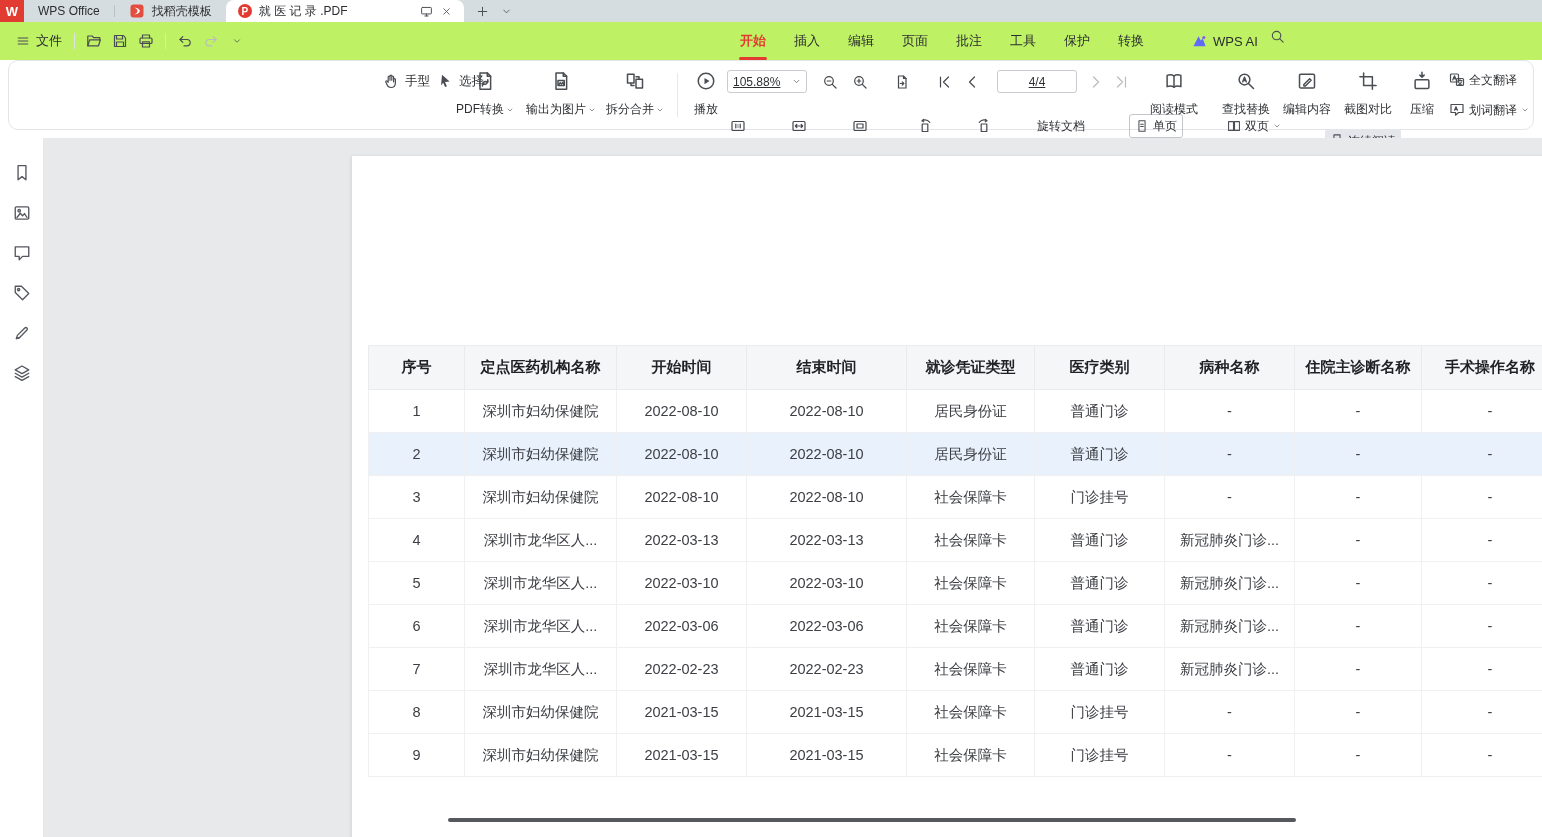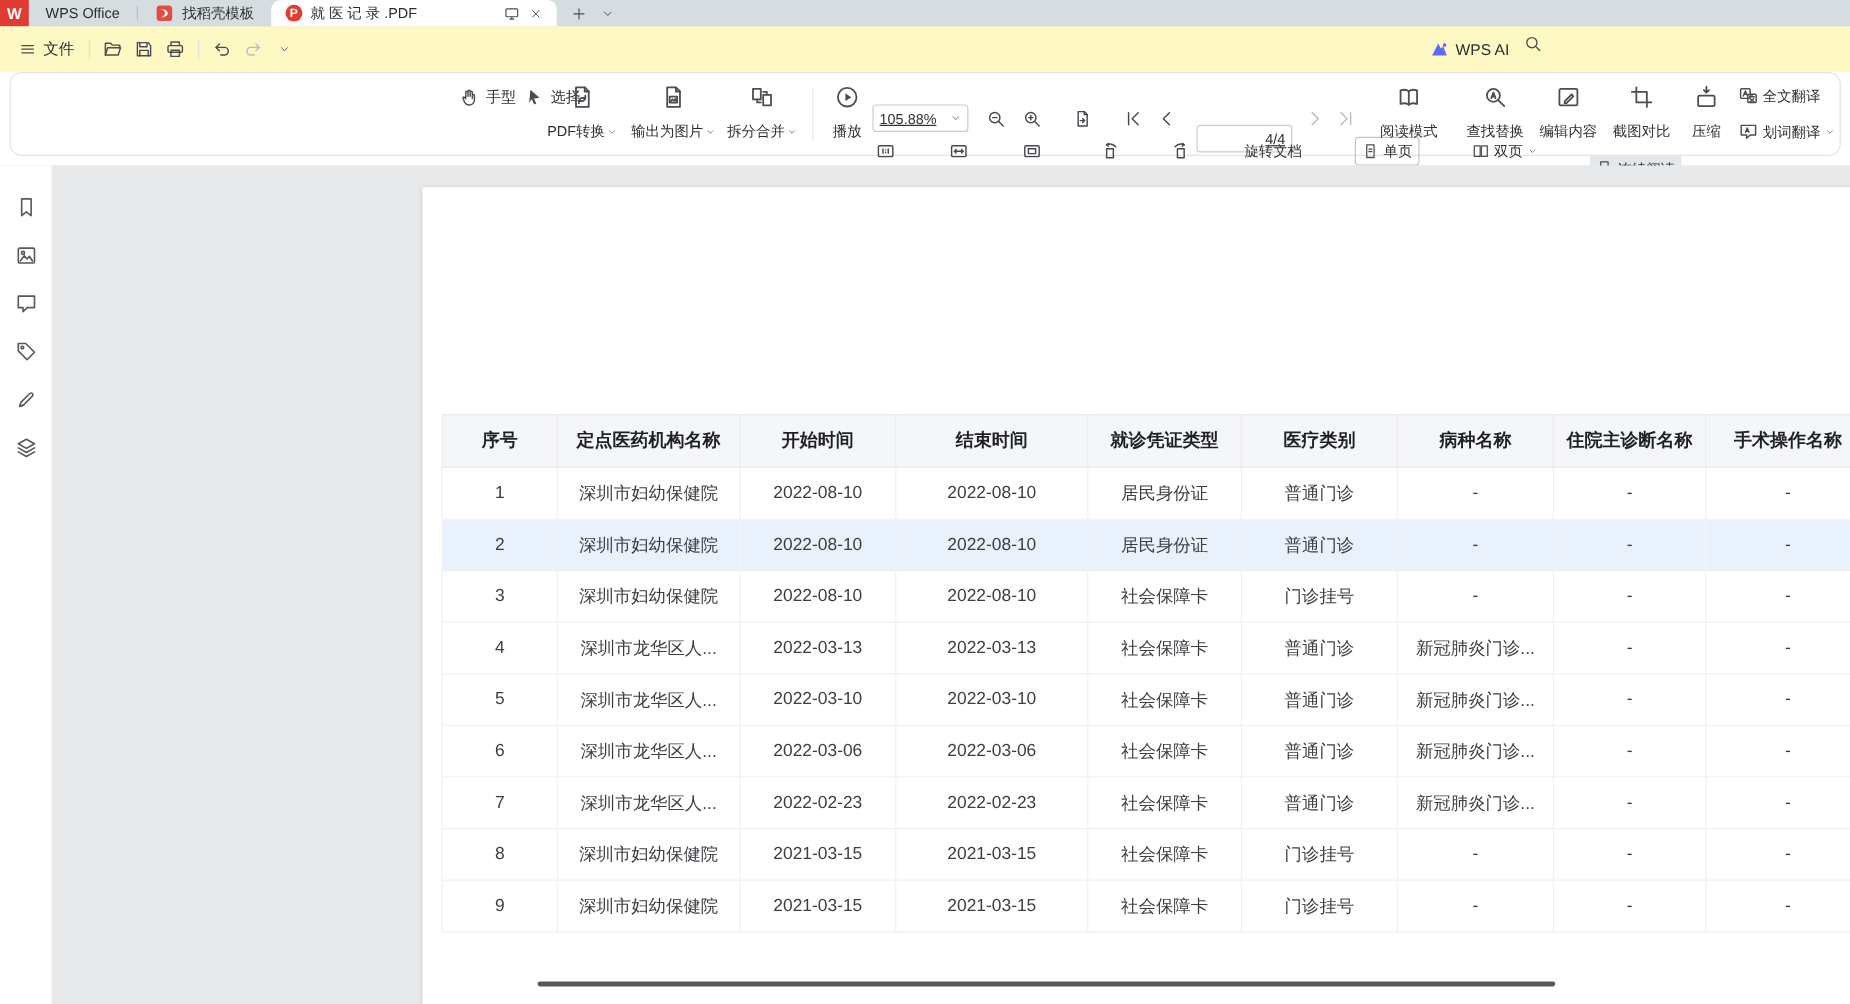--- a/index.html
+++ b/index.html
@@ -11,21 +11,21 @@
   .tabbar{display:flex;align-items:stretch;height:22px;background:#d6dde0;font-size:12px;color:#2b2d30;}
   .logo-box{width:24px;background:#e23c32;color:#fff;font-weight:bold;font-size:13px;display:flex;align-items:center;justify-content:center;}
   .tab{display:flex;align-items:center;gap:7px;padding:0 14px;position:relative;cursor:default;white-space:nowrap;}
   .tabsep{width:1px;height:12px;background:#b9c1c4;align-self:center;}
   .tab.active{background:#fff;border-radius:8px 8px 0 0;padding:0 12px 0 12px;min-width:238px;}
   .pdf-badge{width:14px;height:14px;border-radius:50%;background:#e23c32;color:#fff;font-size:10px;font-weight:bold;display:inline-flex;align-items:center;justify-content:center;}
   .tab .trail{margin-left:auto;display:inline-flex;gap:8px;}
   .tabbar .bare-ic{align-self:center;margin-left:12px;}
 
   
-  .menubar{position:relative;height:38px;background:#fef9c3;display:flex;align-items:center;padding:0 10px;}
+  .menubar{position:relative;height:38px;background:#bef264;display:flex;align-items:center;padding:0 10px;}
   .file-btn{display:flex;align-items:center;gap:6px;font-size:13px;color:#2b2d30;padding:0 6px;}
   .mb-ic{width:26px;height:26px;display:flex;align-items:center;justify-content:center;color:#4a4d52;border-radius:4px;}
   .vsep{width:1px;height:16px;background:#dfe2e5;margin:0 6px;}
   .disabled{color:#b9bcc0 !important;}
   .ribbon-tabs{position:absolute;left:726px;top:0;height:100%;display:flex;align-items:stretch;}
   .rtab{padding:0 14px;font-size:13px;color:#2b2d30;display:flex;align-items:center;position:relative;cursor:default;}
   .rtab.active{color:#e23c32;font-weight:bold;}
   .rtab.active::after{content:"";position:absolute;left:13px;right:13px;bottom:0;height:3px;background:#e23c32;border-radius:2px;}
   .wps-ai{position:absolute;left:1192px;top:0;height:100%;display:flex;align-items:center;gap:6px;font-size:13px;color:#2b2d30;}
   .mb-search{position:absolute;left:1270px;top:7px;}
@@ -35,21 +35,21 @@
   .panel{position:absolute;left:8px;right:8px;top:0;height:70px;border:1px solid #e2e4e7;border-radius:10px;background:#fff;}
   .panel .abs{position:absolute;}
   .tool-row{display:flex;align-items:center;gap:6px;font-size:12.5px;color:#2e3033;height:22px;}
   .g-hand{left:374px;top:9px;display:flex;flex-direction:row;gap:7px;}
   .big-btn{top:4px;height:58px;display:flex;flex-direction:column;align-items:center;justify-content:space-between;padding:6px 0 5px;cursor:default;}
   .bb-label{display:flex;align-items:center;gap:2px;font-size:12px;color:#2e3033;white-space:nowrap;}
   .gsep{top:12px;width:1px;height:44px;background:#e6e8eb;}
   .row-top{left:718px;top:9px;display:flex;align-items:center;}
   .row-bottom{left:718px;top:38px;display:flex;align-items:center;gap:31px;}
   .combo{width:80px;height:23px;border:1px solid #c9ccd1;border-radius:3px;display:flex;align-items:center;justify-content:space-between;padding:0 5px;font-size:12px;color:#2e3033;background:#fff;text-decoration:underline;}
-  .page-input{width:80px;justify-content:flex-end;gap:0;margin-top:34px;}
+  .page-input{width:80px;justify-content:center;gap:0;}
   .sm-btn{width:22px;height:22px;display:inline-flex;align-items:center;justify-content:center;color:#45484d;border-radius:3px;}
   .txt-btn{display:inline-flex;align-items:center;gap:4px;font-size:12px;color:#2e3033;height:24px;padding:0 5px;white-space:nowrap;border-radius:3px;}
   .boxed{border:1px solid #c3c7cc;}
   .pill{background:#e3e6ea;margin-top:30px;}
   .tr-col{left:1440px;top:7px;width:92px;display:flex;flex-direction:column;gap:6px;}
   .tr-row{display:flex;align-items:center;gap:4px;font-size:12px;color:#2e3033;height:24px;white-space:nowrap;}
 
   
   .body{display:flex;height:699px;}
   .sidebar{width:44px;background:#fff;border-right:1px solid #e6e8ea;display:flex;flex-direction:column;align-items:center;padding-top:26px;gap:22px;color:#55585e;}
@@ -156,20 +156,30 @@
         <svg width="16" height="16" viewBox="0 0 16 16" fill="none" stroke="currentColor" stroke-width="1.2" stroke-linecap="round" stroke-linejoin="round">
           <path d="M13 6.5H6a3.2 3.2 0 0 0 0 6.4h3"></path>
           <path d="M10.2 3.7L13 6.5l-2.8 2.8"></path>
         </svg>
       </span>
     <span class="mb-ic">
         <svg width="10" height="10" viewBox="0 0 16 16" fill="none" stroke="currentColor" stroke-width="1.2" stroke-linecap="round" stroke-linejoin="round">
           <path d="M4 6l4 4 4-4"></path>
         </svg>
       </span>
+    <div class="ribbon-tabs">
+        <div class="rtab active">开始</div>
+        <div class="rtab">插入</div>
+        <div class="rtab">编辑</div>
+        <div class="rtab">页面</div>
+        <div class="rtab">批注</div>
+        <div class="rtab">工具</div>
+        <div class="rtab">保护</div>
+        <div class="rtab">转换</div>
+      </div>
     <div class="wps-ai">
       <span class="ic">
           <svg width="15" height="15" viewBox="0 0 16 16" fill="none" stroke="currentColor" stroke-width="1.2" stroke-linecap="round" stroke-linejoin="round">
             <path fill="#5f6bfa" stroke="none" d="M1.5 13L7 2.5l2.3 4.4 2.2-2 3 8.1z"></path>
             <circle fill="#8a4ffb" stroke="none" cx="12.6" cy="3.8" r="1.6"></circle>
           </svg>
         </span>
       <span>WPS AI</span>
     </div>
     <span class="ic mb-search">

